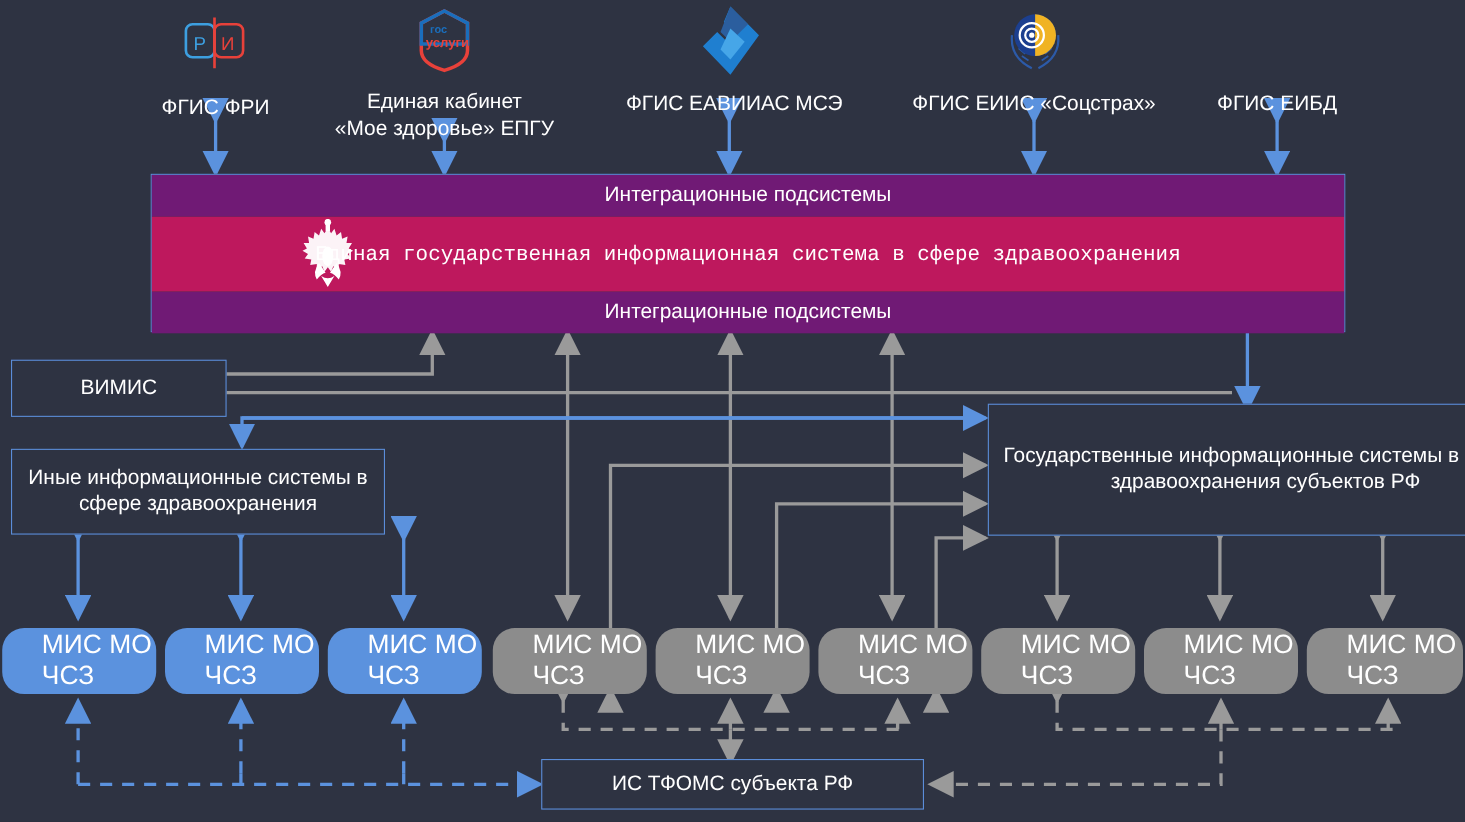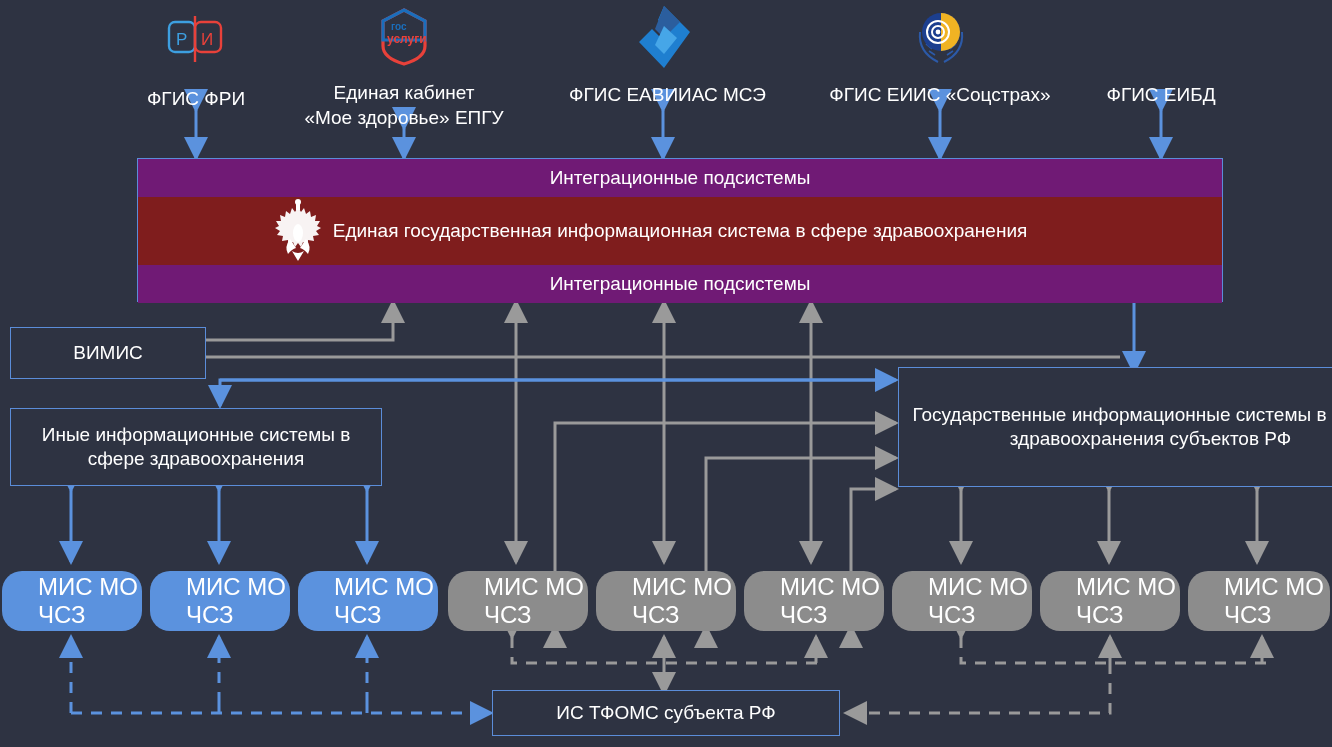--- a/index.html
+++ b/index.html
@@ -38,23 +38,24 @@
     border:1px solid #5b8dd9;
     background:#2e3342;
   }
   .integr-bar{
     background:#701a75;
     color:#fff;
     font-size:19px;
     display:flex;align-items:center;justify-content:center;
   }
   .egisz-bar{
-    background:#7f1d1d;
+    background:#be185d;
     display:flex;align-items:center;
     position:relative;
+    font-family:Liberation Mono, monospace;
   }
   .egisz-bar .egisz-title{
     font-size:19px;color:#fff;
     position:absolute;left:0;right:0;text-align:center;
   }
 
   
   .box-outline{
     border:1px solid #5b8dd9;
     background:#2e3342;
@@ -278,21 +279,21 @@
       </div>
       <div class="egisz-title">Единая государственная информационная система в сфере здравоохранения</div>
     </div>
     <div class="integr-bar" style="height:38px;">Интеграционные подсистемы</div>
   </div>
 
   <div class="abs box-outline node" style="left:10px;top:327px;width:196px;height:52px;">
     <span>ВИМИС</span>
   </div>
 
-  <div class="abs box-outline node" style="left:10px;top:408px;width:372px;height:78px;padding:0 0;">
+  <div class="abs box-outline node" style="left:10px;top:408px;width:340px;height:78px;padding:0 0;">
     <span>Иные информационные системы в сфере здравоохранения</span>
   </div>
 
   <div class="abs box-outline node" style="left:898px;top:367px;width:505px;height:120px;padding:0 12px;">
     <span>Государственные информационные системы в сфере здравоохранения субъектов РФ</span>
   </div>
 
   <div class="abs mis blue" style="left:2px;top:571px;width:140px;height:60px;">
     <span>МИС МО ЧСЗ</span>
     </div>

